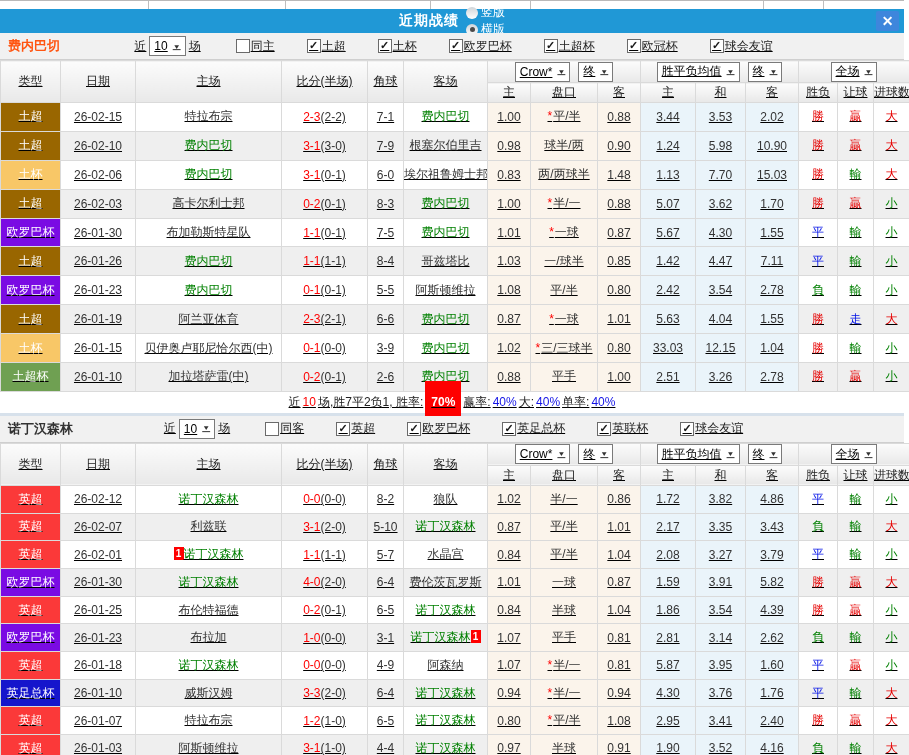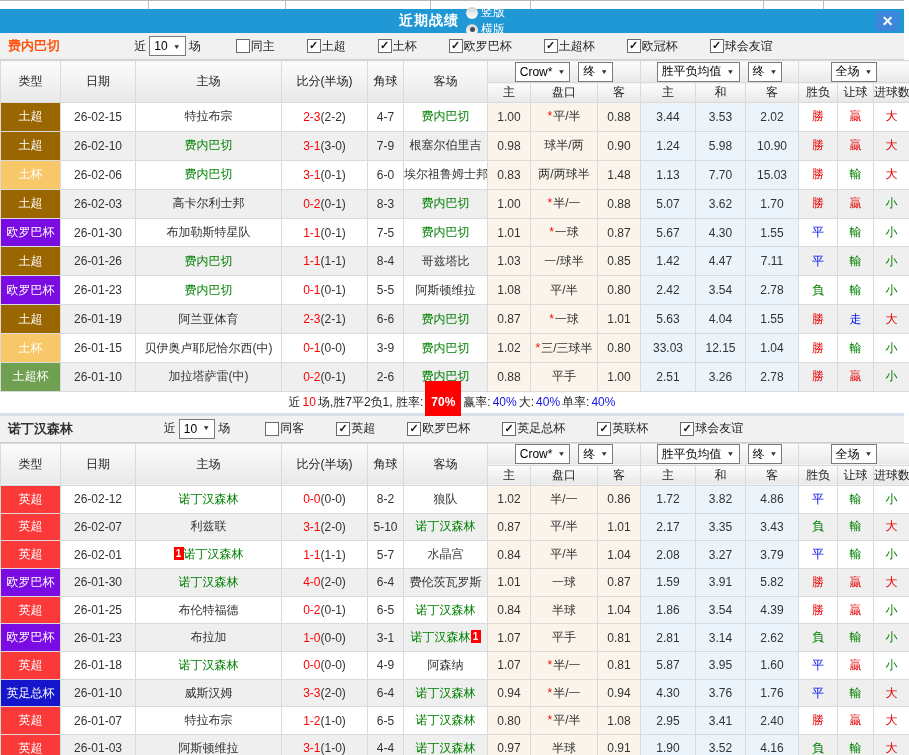--- a/index.html
+++ b/index.html
@@ -14,21 +14,21 @@
   .title-bar{height:24px;background:#2098d6;display:flex;align-items:center;justify-content:center;position:relative;color:#fff;}
   .title-text{font-size:14px;font-weight:bold;letter-spacing:1px;}
   .view-switch{display:flex;align-items:center;flex-direction:column;}
   .radwrap{display:flex;align-items:center;margin-left:7px;cursor:default;}
   .rad{width:12px;height:12px;border-radius:50%;background:linear-gradient(#cfd4d8,#ffffff);display:inline-flex;align-items:center;justify-content:center;}
   .rad.sel-on::after{content:"";width:5px;height:5px;border-radius:50%;background:#4a4a4a;}
   .rad-label{font-size:12px;color:#fff;margin-left:3px;}
   .close-btn{position:absolute;right:5px;top:2px;width:23px;height:20px;background:#3e86dc;border-radius:2px;display:flex;align-items:center;justify-content:center;color:#fff;font-size:14px;font-weight:bold;cursor:pointer;}
 
   
-  .team-section{background:#fff;}
+  .team-section{background:#fff;text-decoration:underline;}
   .team-section + .team-section{border-top:3px solid #d7e1eb;}
   .filter-row{height:26px;background:#f1f1f1;border-bottom:1px solid #cfcfcf;position:relative;display:flex;align-items:center;justify-content:center;}
   .team-name{position:absolute;left:8px;font-size:13px;font-weight:bold;}
   .filter-controls{display:flex;align-items:center;font-size:12px;color:#222;}
   .ftext{margin:0 3px;}
   .sel{display:inline-flex;align-items:center;background:#fff;border:1px solid #7a7a7a;height:18px;padding:0 4px;gap:5px;font-size:12px;color:#000;cursor:pointer;}
   .sel .arr{font-size:8px;color:#333;transform:scaleY(.8);}
   .cbwrap{display:inline-flex;align-items:center;margin-left:6px;cursor:pointer;padding-left:26px;}
   .cb{width:12px;height:12px;border:1px solid #6a6a6a;background:#fff;font-size:11px;line-height:11px;text-align:center;color:#1a1a1a;font-weight:bold;display:inline-block;}
   .cb-label{margin-left:1px;}
@@ -204,21 +204,21 @@
           <th>让球</th>
           <th>进球数</th>
         </tr>
       </thead>
       <tbody>
           <tr>
             <td class="badge-cell" style="background: rgb(153, 102, 0);">土超</td>
             <td>26-02-15</td>
             <td><span class="team">特拉布宗</span></td>
             <td><span class="ft">2-3</span><span class="ht">(2-2)</span></td>
-            <td>4-7</td>
+            <td>7-1</td>
             <td><span class="team hl">费内巴切</span></td>
             <td class="bg-cream">1.00</td>
             <td class="bg-cream"><span class="star">*</span>平/半</td>
             <td class="bg-cream">0.88</td>
             <td class="bg-blue">3.44</td>
             <td class="bg-blue">3.53</td>
             <td class="bg-blue">2.02</td>
             <td class="c-red">勝</td>
             <td class="c-red">贏</td>
             <td class="c-red">大</td>

